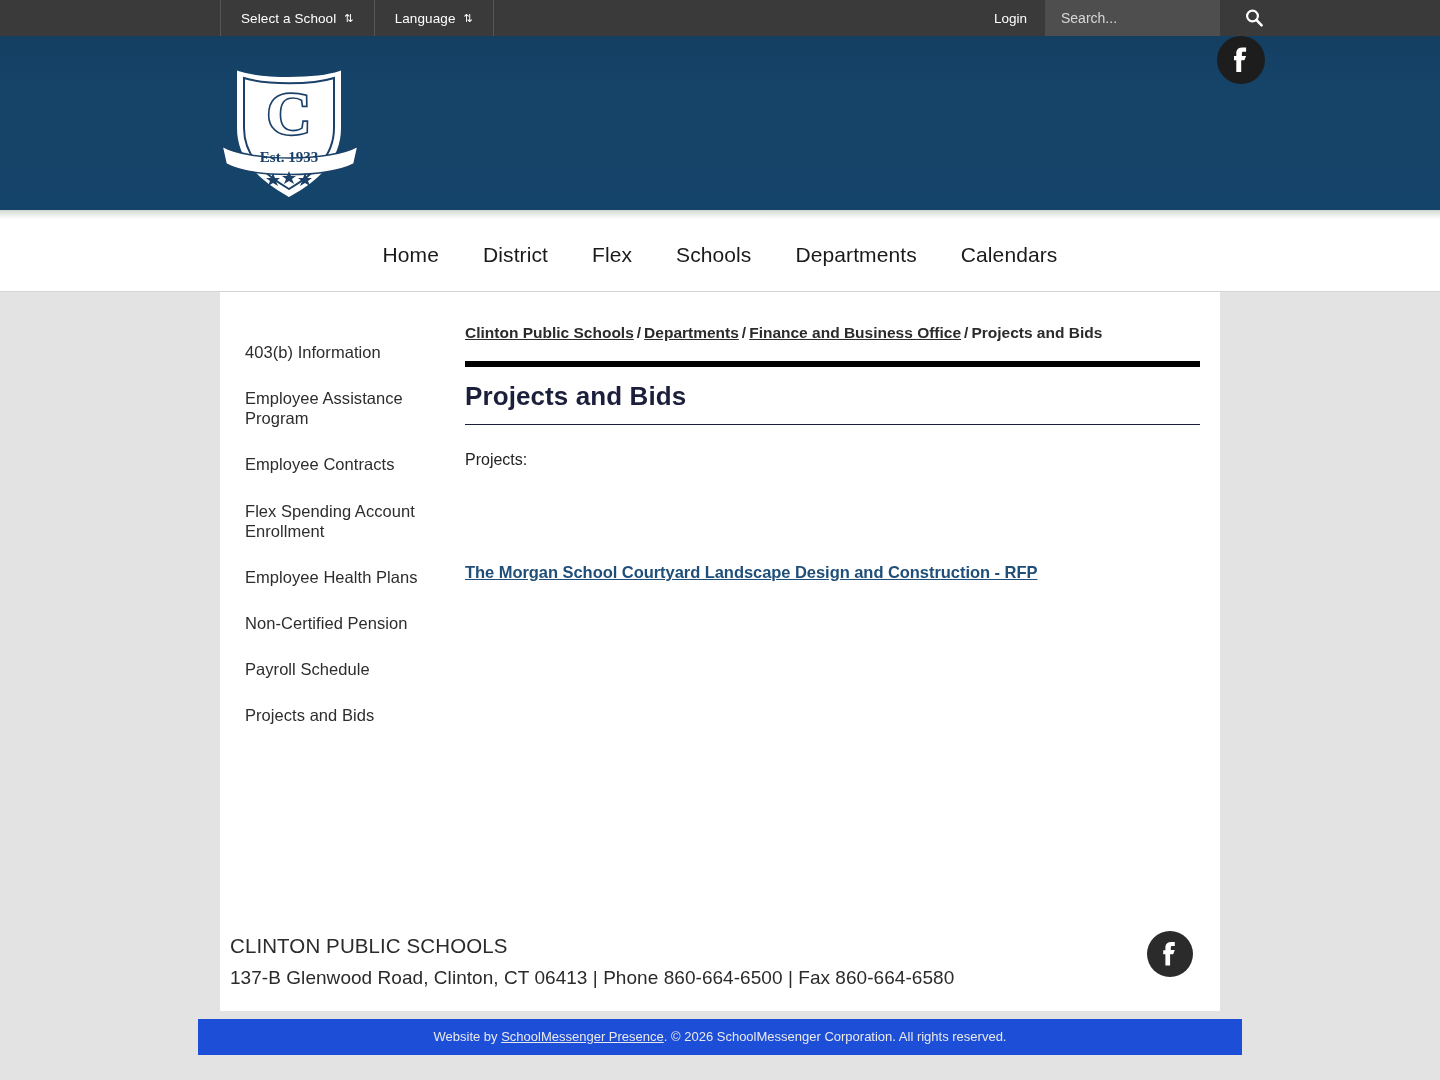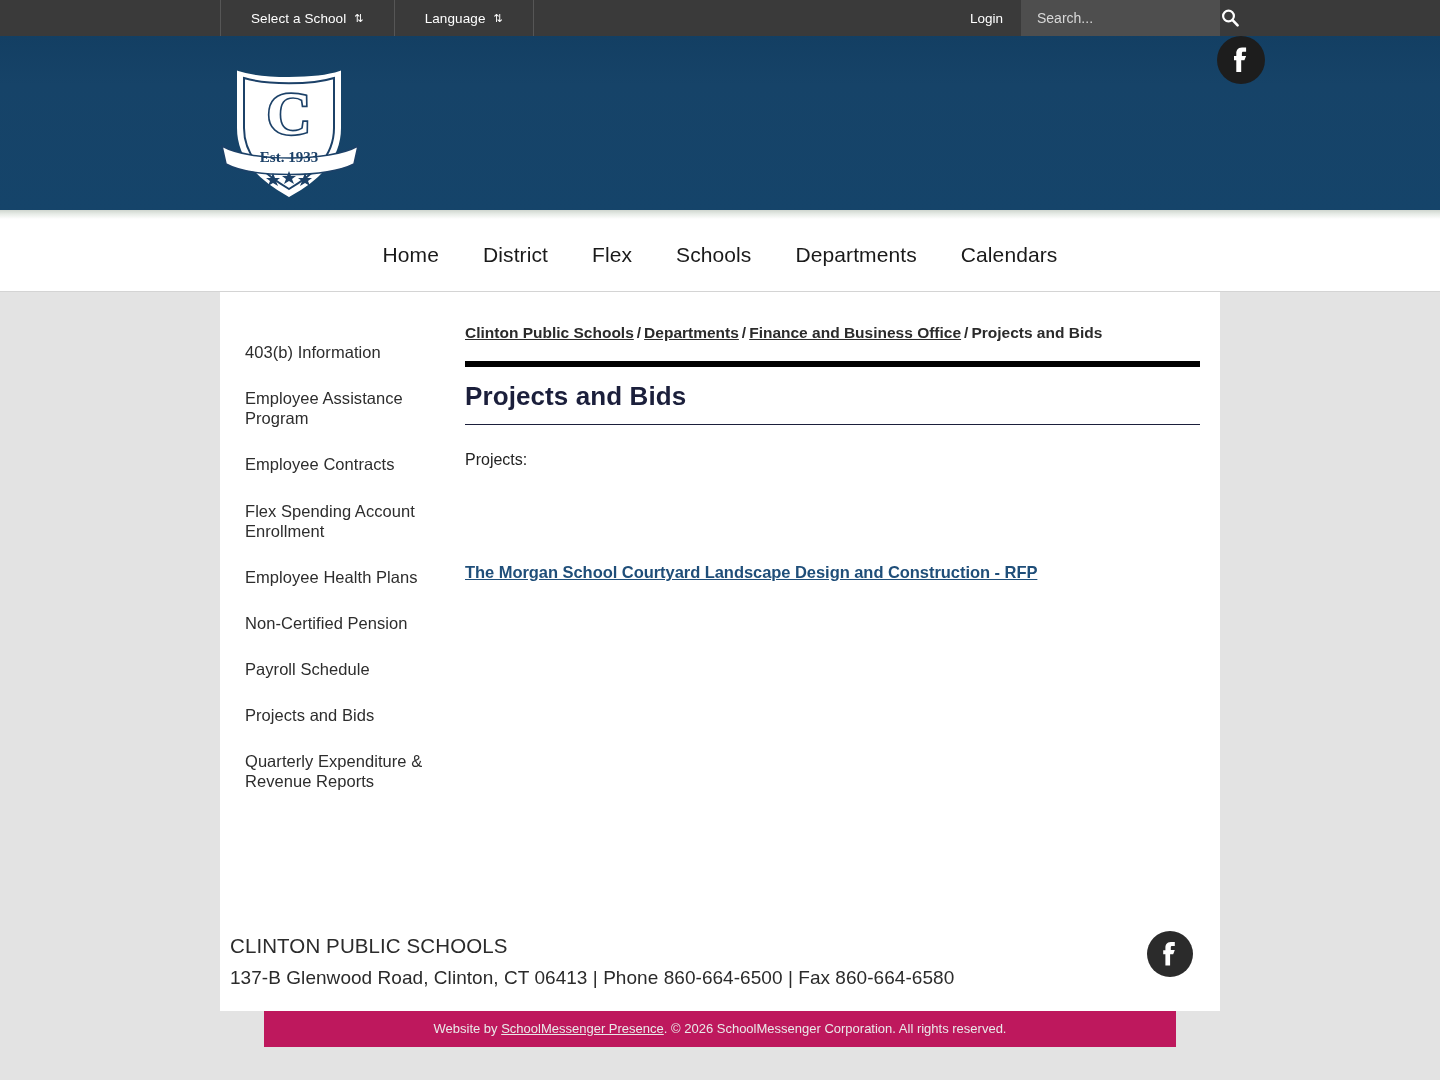--- a/index.html
+++ b/index.html
@@ -21,21 +21,21 @@
   }
   .topbar-left {
     display: flex;
     align-items: stretch;
     margin-left: 220px;
   }
   .tb-item {
     display: flex;
     align-items: center;
     gap: 8px;
-    padding: 0 30px;
+    padding: 0 20px;
     color: #ffffff;
     font-size: 13.5px;
     letter-spacing: .1px;
     border-right: 1px solid #565656;
     cursor: pointer;
     white-space: nowrap;
   }
   .tb-item:first-child { border-left: 1px solid #565656; }
   .updown {
     font-size: 11px;
@@ -52,21 +52,21 @@
   }
   .login-link {
     display: flex; align-items: center;
     padding: 0 18px;
     color: #ffffff;
     font-size: 13.5px;
     cursor: pointer;
     text-decoration: none;
   }
   .search-wrap {
-    width: 199px;
+    width: 175px;
     background: #4e4e4e;
     display: flex;
     align-items: center;
     padding: 0 12px 0 14px;
   }
   .search-wrap input {
     flex: 1;
     background: transparent;
     border: 0;
     outline: none;
@@ -258,23 +258,23 @@
     color: #2b2b2b;
     letter-spacing: .05px;
   }
   .fb-footer {
     position: absolute;
     right: 27px;
     top: 27px;
     width: 46px; height: 46px;
   }
   .copyright {
-    width: 912px;
-    margin: 0 auto;
-    background: #be185d;
+    width: 1044px;
+    margin: 8px auto;
+    background: #1d4ed8;
     color: #e9e9e9;
     font-size: 13px;
     text-align: center;
     padding: 10px 0 11px 0;
   }
   .copyright a {
     color: #e9e9e9;
     text-decoration: underline;
     cursor: pointer;
   }
@@ -347,21 +347,20 @@
 
     <aside class="sidebar">
       <div class="side-item">403(b) Information</div>
       <div class="side-item">Employee Assistance Program</div>
       <div class="side-item">Employee Contracts</div>
       <div class="side-item">Flex Spending Account Enrollment</div>
       <div class="side-item">Employee Health Plans</div>
       <div class="side-item">Non-Certified Pension</div>
       <div class="side-item">Payroll Schedule</div>
       <div class="side-item">Projects and Bids</div>
-      <div class="side-item">Quarterly Expenditure &amp; Revenue Reports</div>
     </aside>
 
     <section class="main">
       <div class="breadcrumb">
         <a>Clinton Public Schools</a><span class="sep">/</span><a>Departments</a><span class="sep">/</span><a>Finance and Business Office</a><span class="sep">/</span><span>Projects and Bids</span>
       </div>
 
       <div class="title-rule"></div>
       <h1 class="page-title">Projects and Bids</h1>
       <div class="title-underline"></div>

